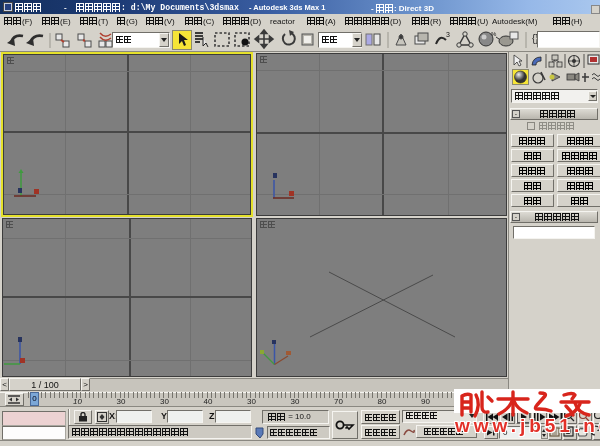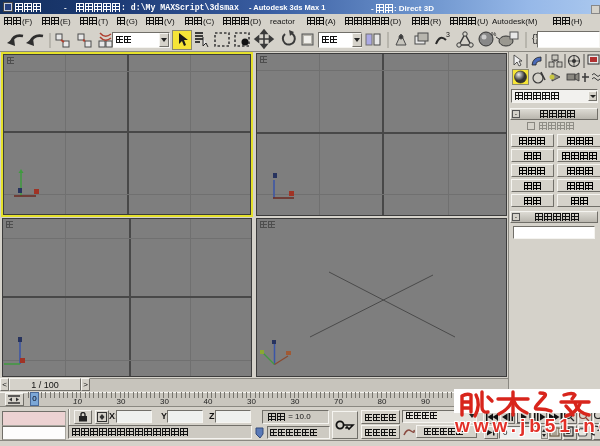--- a/index.html
+++ b/index.html
@@ -13,21 +13,21 @@
 .btn{background:#d5d2ca;border:1px solid;border-color:#f5f4f0 #716f69 #716f69 #f5f4f0}
 </style></head>
 <body>
 <div id="st">
 <div class="a" style="left:0px;top:0px;width:600px;height:14px;background:linear-gradient(90deg,#14305e 0%,#1d3b76 20%,#3a5ea2 45%,#6c93cc 70%,#96b8e8 88%,#a9c7ee 100%);"></div>
 <div class="a" style="left:3px;top:2px;width:10px;height:10px;background:#c8d0e0;border:1px solid #444;"></div>
 <div class="a" style="left:5px;top:4px;width:6px;height:6px;background:#25407e;"></div>
 <div class="a" style="left:15px;top:3px;height:9px;color:#fff;font-weight:bold;white-space:nowrap;"><i class="zw"></i><i class="zw"></i><i class="zw"></i></div>
 <div class="a" style="left:64px;top:4px;height:8px;color:#fff;font-weight:bold;white-space:nowrap;font-size:8px;line-height:8px;">-</div>
 <div class="a" style="left:76px;top:3px;height:9px;color:#fff;font-weight:bold;white-space:nowrap;"><i class="zw"></i><i class="zw"></i><i class="zw"></i><i class="zw"></i><i class="zw"></i></div>
-<div class="a" style="left:121px;top:4px;height:8px;color:#fff;font-weight:bold;white-space:nowrap;font-size:8.2px;line-height:8px;font-family:'Liberation Mono',monospace;">: d:\My MAXScript\3dsmax</div>
+<div class="a" style="left:121px;top:4px;height:8px;color:#fff;font-weight:bold;white-space:nowrap;font-size:8.2px;line-height:8px;font-family:'Liberation Mono',monospace;">: d:\My Documents\3dsmax</div>
 <div class="a" style="left:249px;top:4px;height:8px;color:#fff;font-weight:bold;white-space:nowrap;font-size:7.5px;line-height:8px;">- Autodesk 3ds Max 1</div>
 <div class="a" style="left:371px;top:4px;height:9px;color:#fff;font-weight:bold;white-space:nowrap;font-size:8px;line-height:9px;">- <i class="zw"></i><i class="zw"></i>: Direct 3D</div>
 <div class="a" style="left:591px;top:5px;width:9px;height:9px;background:#d5d2ca;border:1px solid #888;"></div>
 <div class="a" style="left:0px;top:14px;width:600px;height:15px;background:#d5d2ca;"></div>
 <div class="a" style="left:4px;top:17px;height:9px;color:#111;font-size:8px;line-height:9px;white-space:nowrap;"><i class="z8"></i><i class="z8"></i><span style="font-size:8px">(F)</span></div>
 <div class="a" style="left:42px;top:17px;height:9px;color:#111;font-size:8px;line-height:9px;white-space:nowrap;"><i class="z8"></i><i class="z8"></i><span style="font-size:8px">(E)</span></div>
 <div class="a" style="left:80px;top:17px;height:9px;color:#111;font-size:8px;line-height:9px;white-space:nowrap;"><i class="z8"></i><i class="z8"></i><span style="font-size:8px">(T)</span></div>
 <div class="a" style="left:117px;top:17px;height:9px;color:#111;font-size:8px;line-height:9px;white-space:nowrap;"><i class="z8"></i><span style="font-size:8px">(G)</span></div>
 <div class="a" style="left:146px;top:17px;height:9px;color:#111;font-size:8px;line-height:9px;white-space:nowrap;"><i class="z8"></i><i class="z8"></i><span style="font-size:8px">(V)</span></div>
 <div class="a" style="left:185px;top:17px;height:9px;color:#111;font-size:8px;line-height:9px;white-space:nowrap;"><i class="z8"></i><i class="z8"></i><span style="font-size:8px">(C)</span></div>

